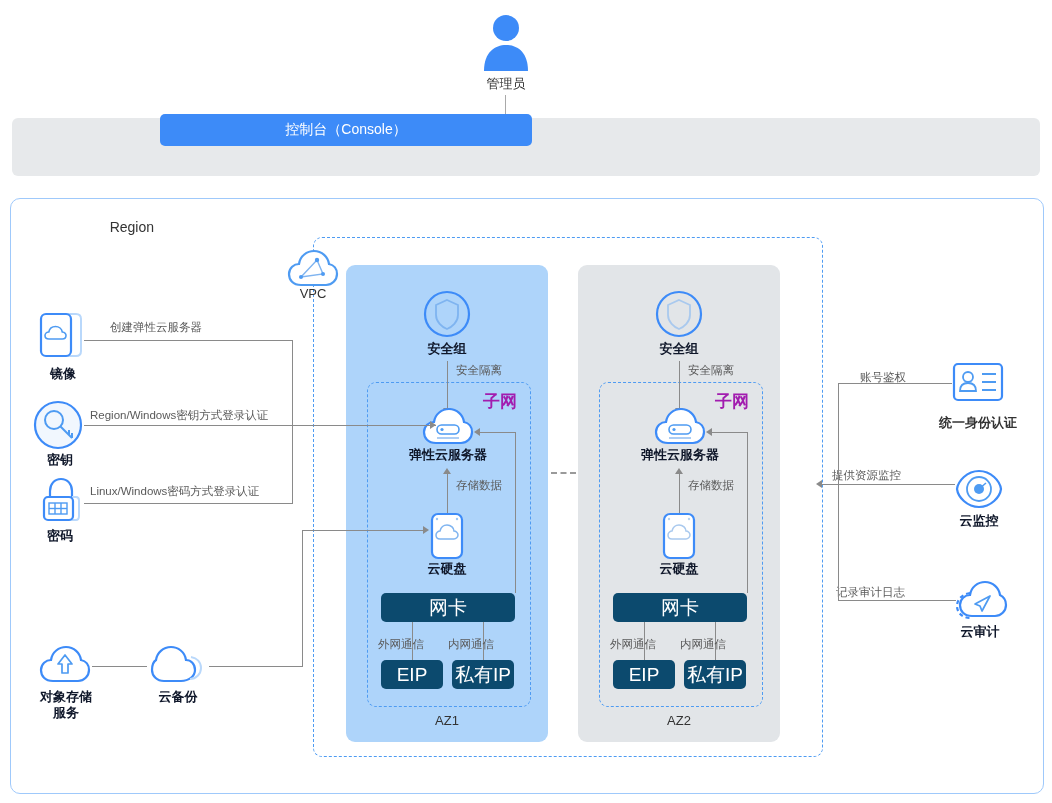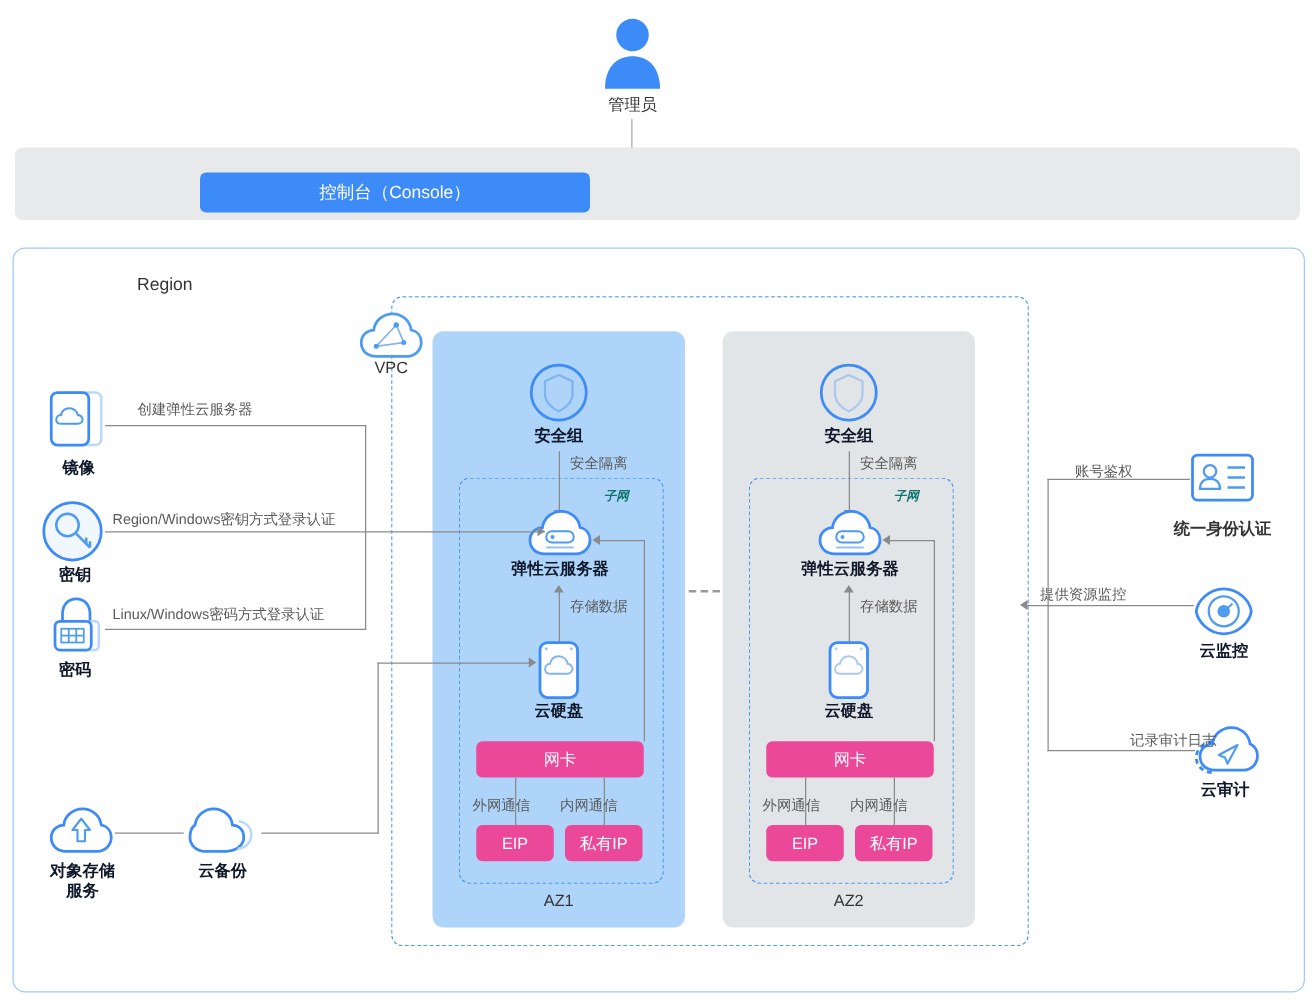--- a/index.html
+++ b/index.html
@@ -39,21 +39,21 @@
   }
   .pillbtn{
     position:absolute;
     background:#3d8bf8;
     border-radius:5px;
     color:#ffffff;
     font-size:14px;
     display:flex;align-items:center;justify-content:center;
     cursor:pointer;
   }
-  #btn-console{left:160px;top:138px;width:312px;height:32px;}
+  #btn-console{left:160px;top:114px;width:372px;height:32px;}
   #btn-api{left:535px;top:131px;width:320px;height:32px;}
   
   #regionbox{
     left:10px;top:198px;width:1032px;height:594px;
     border:1.5px solid #9fc9fb;border-radius:10px;
     background:#ffffff;
   }
   #region-label{left:34px;top:219px;font-size:14px;color:#333;}
   
   #vpcbox{
@@ -67,26 +67,26 @@
   #az2{left:578px;top:265px;width:202px;height:477px;background:#e2e5e8;}
   .subnet{
     position:absolute;
     border:1.5px dashed #4e9bf2;
     border-radius:9px;
     background:transparent;
   }
   #subnet1{left:367px;top:382px;width:162px;height:323px;}
   #subnet2{left:599px;top:382px;width:162px;height:323px;}
   .subnet-label{
-    position:absolute;font-size:10px;font-weight:bold;color:#0f766e;font-style:italic;
+    position:absolute;font-size:17px;font-weight:bold;color:#a21caf;
   }
   
   .bluebox{
-    position:absolute;background:#ec4899;border-radius:5px;
-    color:#fff;font-size:13px;
+    position:absolute;background:#0c4a6e;border-radius:5px;
+    color:#fff;font-size:19px;
     display:flex;align-items:center;justify-content:center;
     cursor:pointer;
     text-align:center;
   }
   
   .ln{position:absolute;background:#8a8a8a;}
   .lnh{height:1px;}
   .lnv{width:1px;}
   .arrow{
     position:absolute;width:0;height:0;
@@ -328,20 +328,20 @@
   <div class="ln lnh" style="left:838px;top:484px;width:117px;"></div>
 
   <div class="iconwrap" style="left:952px;top:580px;">
     <svg width="56" height="42" viewBox="0 0 56 42">
       <path d="M20 36 C12 36 8 31 8 25 C8 19 13 15 18 15 C19 7 26 2 33 2 C41 2 47 8 48 15 C52 17 54 20 54 25 C54 31 49 36 43 36 Z" fill="#ffffff" stroke="#3d8bf8" stroke-width="2.2"></path>
       <path d="M18 13 C11 14 5 19 5 26 C5 33 11 38 18 38" fill="none" stroke="#3d8bf8" stroke-width="2.2" stroke-dasharray="4 3"></path>
       <path d="M23 24 L38 16 L30 31 L28 26 Z" fill="none" stroke="#4e9bf2" stroke-width="1.7" stroke-linejoin="round"></path>
     </svg>
   </div>
   <div class="lbl lbl-bold" style="left:940px;top:624px;width:80px;">云审计</div>
-  <div class="edge-lbl" style="left:904px;top:585px;font-family:Liberation Serif, serif;">记录审计日志</div>
+  <div class="edge-lbl" style="left:836px;top:585px;font-family:Liberation Serif, serif;">记录审计日志</div>
   <div class="ln lnh" style="left:838px;top:600px;width:118px;"></div>
 
   <div class="ln lnv" style="left:838px;top:383px;height:218px;"></div>
   <div class="ln lnh" style="left:822px;top:484px;width:18px;"></div>
   <div class="arrow arr-l" style="left:816px;top:480px;"></div>
 
 </div>
 
 </body></html>

